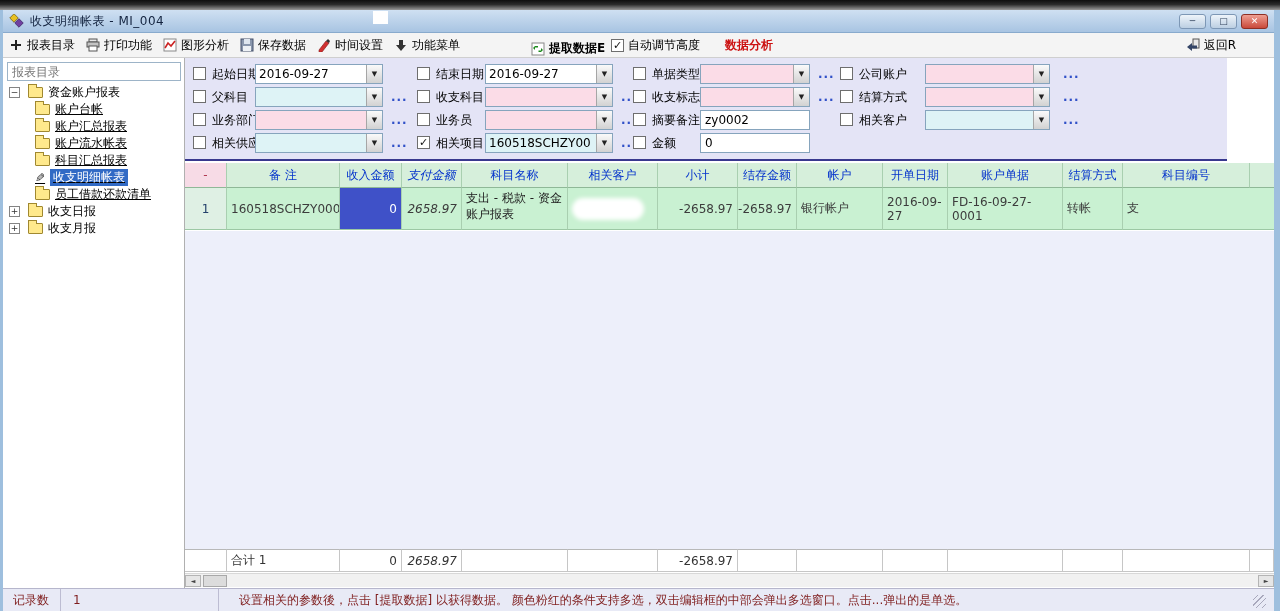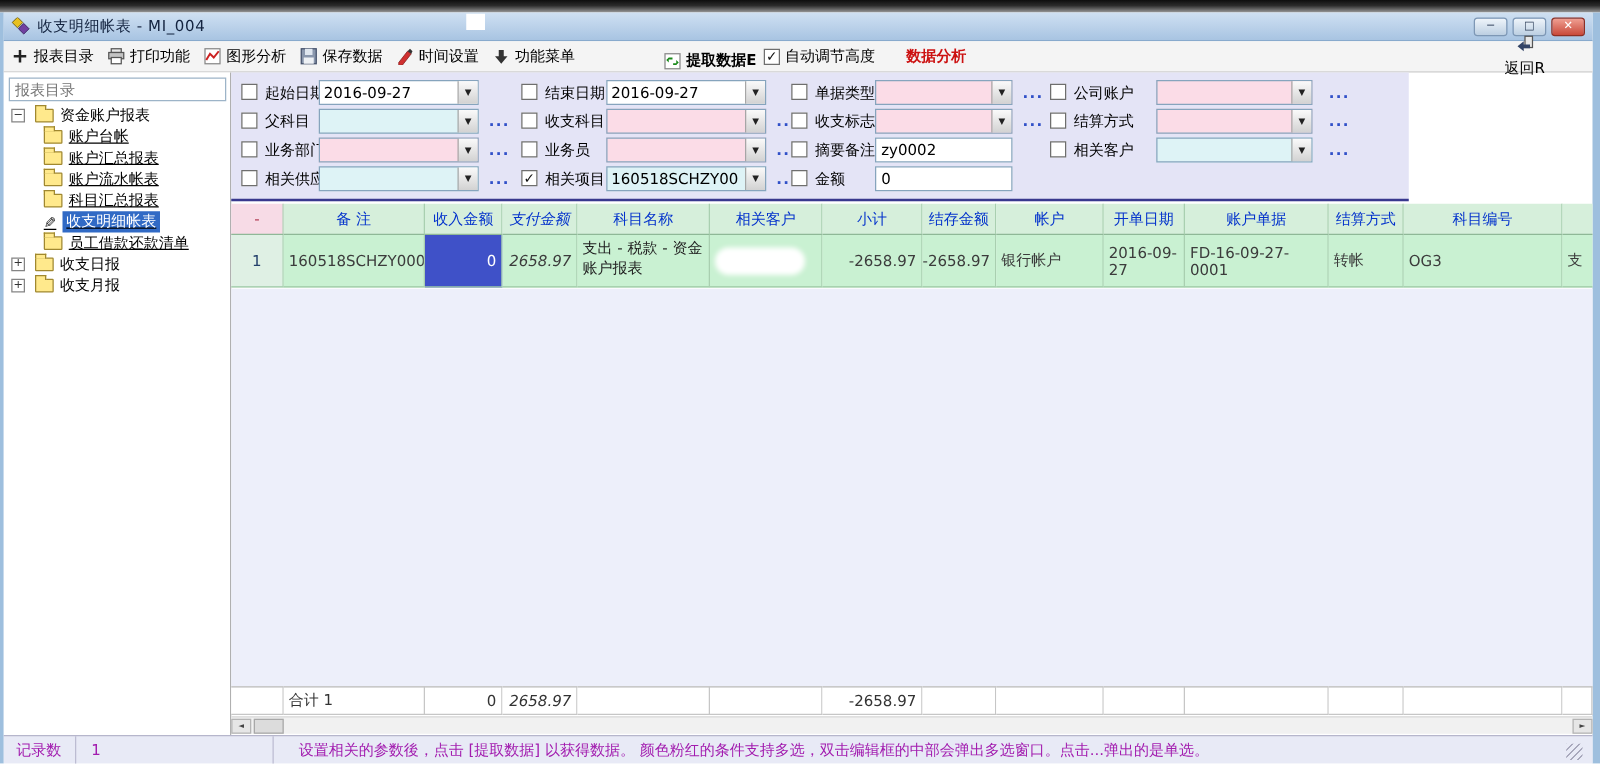--- a/index.html
+++ b/index.html
@@ -46,21 +46,21 @@
   .folder { position:relative; width:15px; height:11px; background:#ffe98c;
     border:1px solid #a08830; border-radius:1px; flex:0 0 15px; }
   .folder::before { content:""; position:absolute; left:-1px; top:-4px; width:7px; height:3px;
     background:#ffe98c; border:1px solid #a08830; border-bottom:none; }
   .tlabel { margin-left:5px; }
   .sel-label { background:#316ac5; color:#fff; padding:0 3px; }
   .pen-icon { font-size:12px; color:#222; transform:scaleX(-1); }
   .ind1 { padding-left:6px; } .ind2 { padding-left:32px;text-decoration:underline; }
 
   
-  .filters { position:absolute; left:185px; top:58px; width:942px; height:103px;
+  .filters { position:absolute; left:185px; top:58px; width:1042px; height:103px;
     background:#e4e4f6; border-bottom:2px solid #38388e; }
   .cb { position:absolute; width:13px; height:13px; background:#fff; border:1px solid #6e6e6e;
     font-size:11px; line-height:11px; text-align:center; color:#111; }
   .flb { position:absolute; line-height:20px; white-space:nowrap; }
   .combo { position:absolute; height:20px; border:1px solid #86a4bd; background:#fff;
     display:flex; align-items:stretch; }
   .combo .v { flex:1; font-size:12px; line-height:18px; padding:0 3px; overflow:hidden; white-space:nowrap; }
   .combo .a { flex:0 0 16px; background:linear-gradient(#fafafa,#d2d2d2); border-left:1px solid #a6a6a6;
     font-size:7px; color:#222; display:flex; align-items:center; justify-content:center; }
   .combo.pink { background:#fbdce7; }
@@ -103,21 +103,21 @@
   .hscroll { position:absolute; left:185px; top:573px; width:1089px; height:14px;
     background:#f1f1f1; border-top:1px solid #d8d8d8; }
   .sbtn { position:absolute; top:1px; width:16px; height:12px; background:#e6e6e6;
     border:1px solid #b4b4b4; font-size:6px; color:#444; text-align:center; line-height:10px; }
   .sthumb { position:absolute; left:18px; top:1px; width:24px; height:12px;
     background:#dcdcdc; border:1px solid #a8a8a8; }
 
   
   .statusbar { position:absolute; left:3px; top:588px; width:1271px; height:23px;
     background:#e8eaf6; border-top:1px solid #b6b6cc; display:flex; align-items:center;
-    color:#a21caf; }
+    color:#7f1d1d; }
   .sb-cell { height:23px; line-height:22px; padding:0 10px; border-right:1px solid #bcbcd2; white-space:nowrap; }
   .sb-1 { width:58px; } .sb-2 { width:158px; padding-left:12px; }
   .sb-msg { flex:1; border-right:none; padding-left:20px; overflow:hidden; }
   .grip { position:absolute; right:8px; bottom:3px; width:13px; height:13px;
     background:repeating-linear-gradient(135deg, transparent 0 3px, #a8a8bc 3px 4px); }
 
   .icon14 { width:14px; height:14px; display:inline-block; }
 </style>
 </head>
 <body>
@@ -202,21 +202,21 @@
         <span class="cbx">✓</span>
         <span>自动调节高度</span>
       </span>
     </div>
     <div class="tb-group" style="left:722px;">
       <span class="tb-item tb-red">
         <span>数据分析</span>
       </span>
     </div>
     <div class="tb-group" style="right:38px;">
-      <span class="tb-item" style="margin-right:0;flex-direction:column;">
+      <span class="tb-item" style="margin-right:0;">
         <svg class="icon14" viewBox="0 0 14 14">
             <rect x="7" y="1" width="6" height="9" fill="#e8e8e8" stroke="#555"></rect>
             <path d="M1 9l5-4v2.5h5v3H6V13z" fill="#334466"></path>
           </svg>
         <span>返回R</span>
       </span>
     </div>
   </div>
 
   <div class="sidebar">
@@ -391,21 +391,20 @@
       <div class="tc c4">支出 - 税款 - 资金账户报表</div>
       <div class="tc c5">
           <div class="redact"></div>
         </div>
       <div class="tc c6 num neg">-2658.97</div>
       <div class="tc c7 num neg">-2658.97</div>
       <div class="tc c8">银行帐户</div>
       <div class="tc c9">2016-09-27</div>
       <div class="tc c10">FD-16-09-27-0001</div>
       <div class="tc c11">转帐</div>
-      <div class="tc c12">OG3</div>
       <div class="tc c13">支</div>
     </div>
   </div>
 
   <div class="empty-area"></div>
 
   <div class="gfoot">
     <div class="trow">
       <div class="tc c0"></div>
       <div class="tc c1">合计 1</div>

